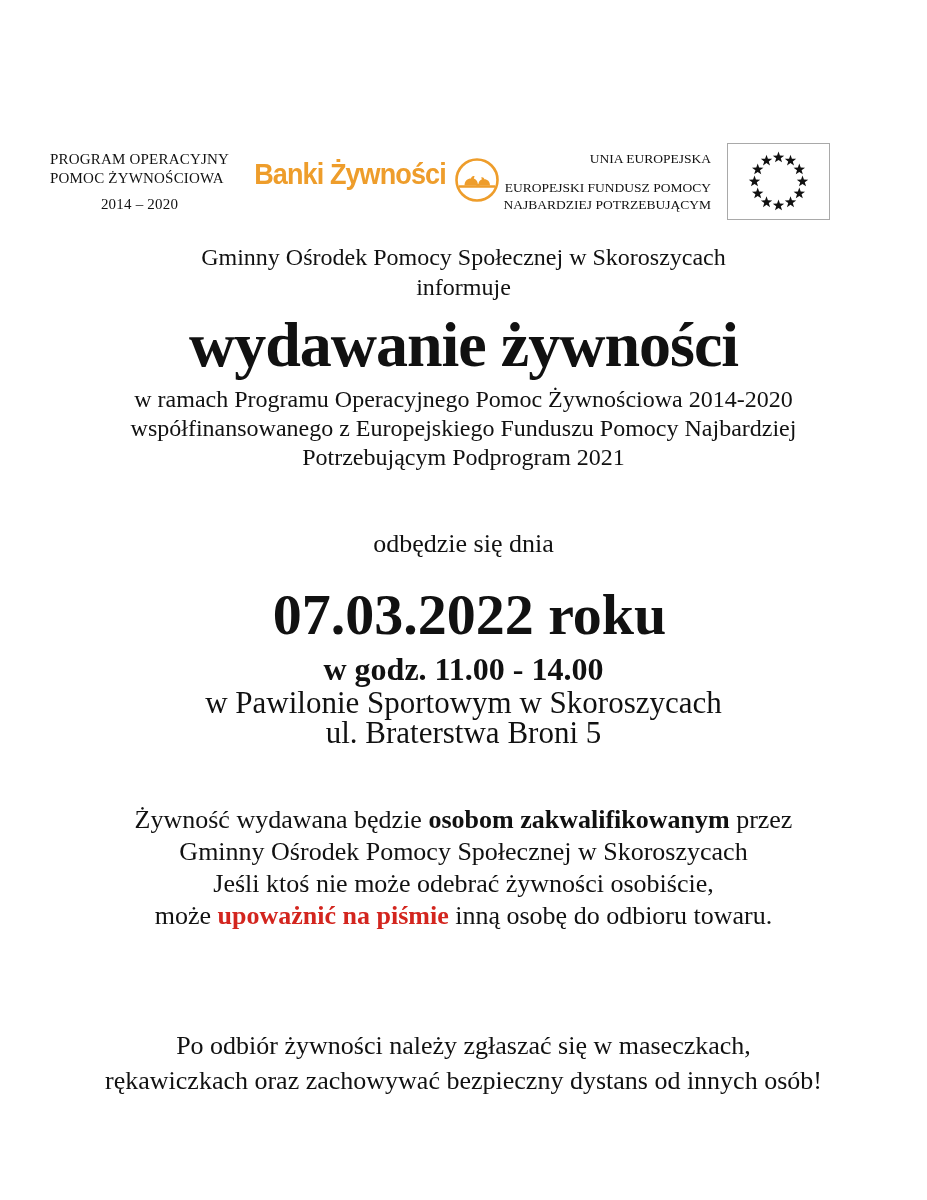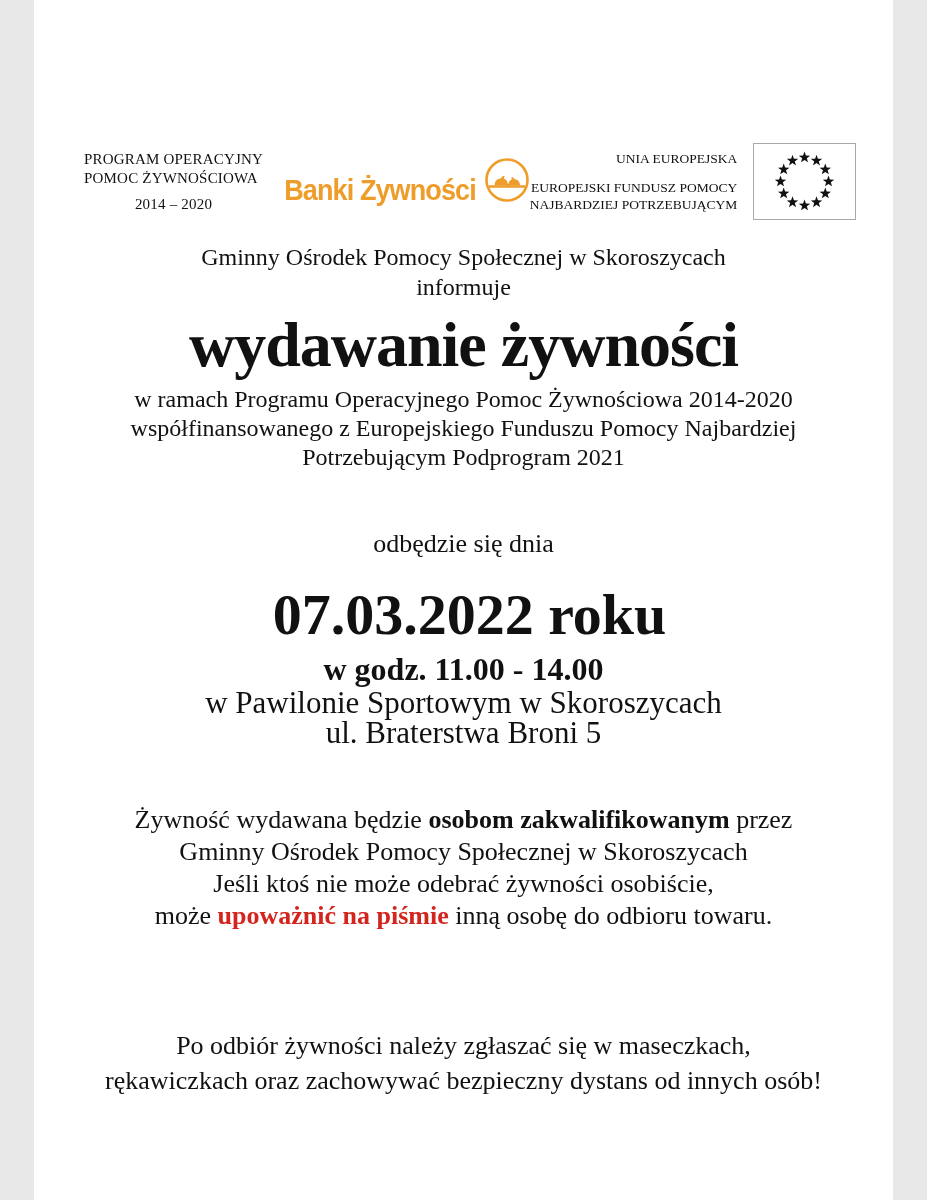--- a/index.html
+++ b/index.html
@@ -1,18 +1,18 @@
 <!DOCTYPE html>
 <html lang="pl"><head>
 <meta charset="utf-8">
 <style>
   html, body { margin: 0; padding: 0; background: #e8e8e8; }
   .page {
     position: relative;
-    width: 859px;
+    width: 927px;
     height: 1200px;
     margin: 0 auto;
     background: #ffffff;
     color: #111111;
     font-family: "Liberation Serif", serif;
     overflow: hidden;
   }
 
   
   .header {
@@ -24,21 +24,21 @@
   .program-block {
     font-size: 15px;
     line-height: 19px;
     letter-spacing: 0.2px;
     white-space: nowrap;
   }
   .program-block .year { margin-top: 7px; text-align: center; }
 
   .banki-logo {
     display: flex;
-    align-items: flex-end;
+    align-items: flex-start;
     gap: 8px;
   }
   .banki-wordmark {
     font-family: "Liberation Sans", sans-serif;
     font-weight: bold;
     font-size: 30px;
     color: #EE9D2B;
     letter-spacing: -1px;
     transform: scaleX(0.9);
     transform-origin: right center;

